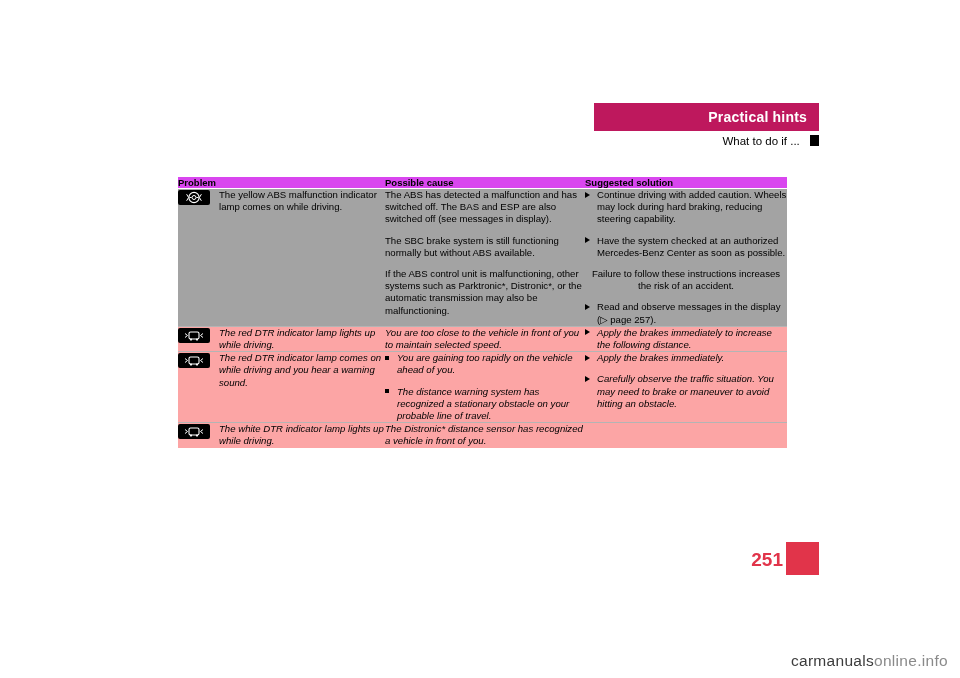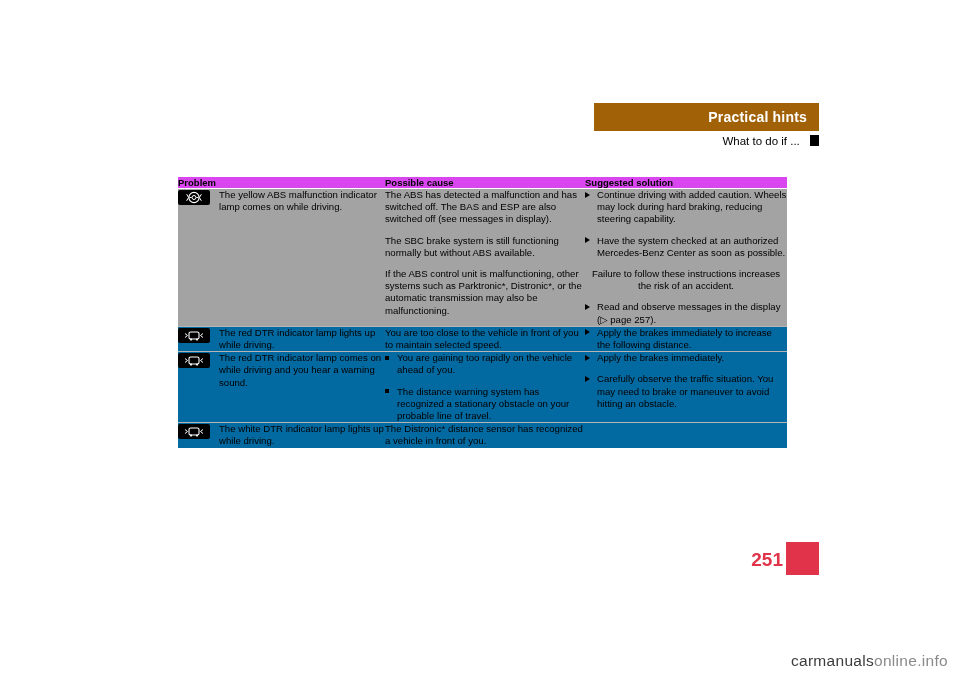--- a/index.html
+++ b/index.html
@@ -15,21 +15,21 @@
     overflow: hidden;
   }
 
   
   .header-bar {
     position: absolute;
     left: 594px;
     top: 103px;
     width: 225px;
     height: 28px;
-    background: #a16207;
+    background: #be185d;
   }
   .header-bar .title {
     position: absolute;
     right: 12px;
     top: 6px;
     color: #ffffff;
     font-size: 14px;
     font-weight: bold;
     letter-spacing: 0.2px;
   }
@@ -84,21 +84,21 @@
   .hdr-cell.c2 { width: 200px; }
   .hdr-cell.c3 { width: 202px; }
 
   .body-cell {
     font-size: 9.6px;
     line-height: 12.2px;
     color: #000000;
     padding: 7px 7px 8px 7px;
   }
   .row-white td { background: #a3a3a3; }
-  .row-grey td  { background: #0369a1; }
+  .row-grey td  { background: #fca5a5; font-style: italic; }
 
   .sep {
     height: 1px;
     background: #ffffff;
     font-size: 0;
     line-height: 0;
   }
   .sep-dark {
     height: 1px;
     background: #b4b4b4;

